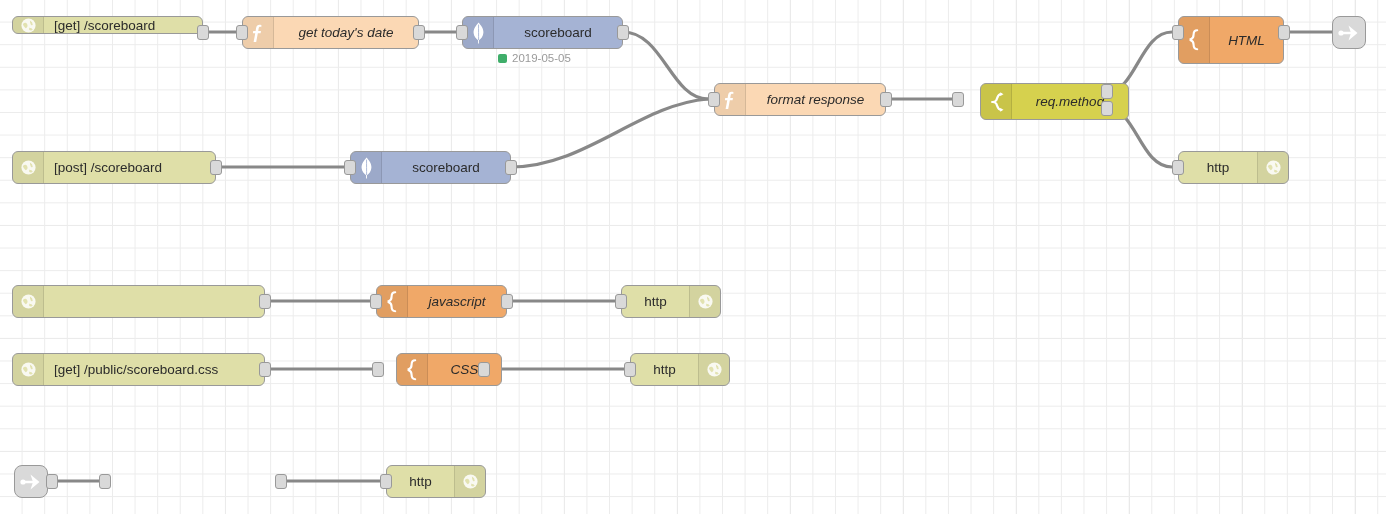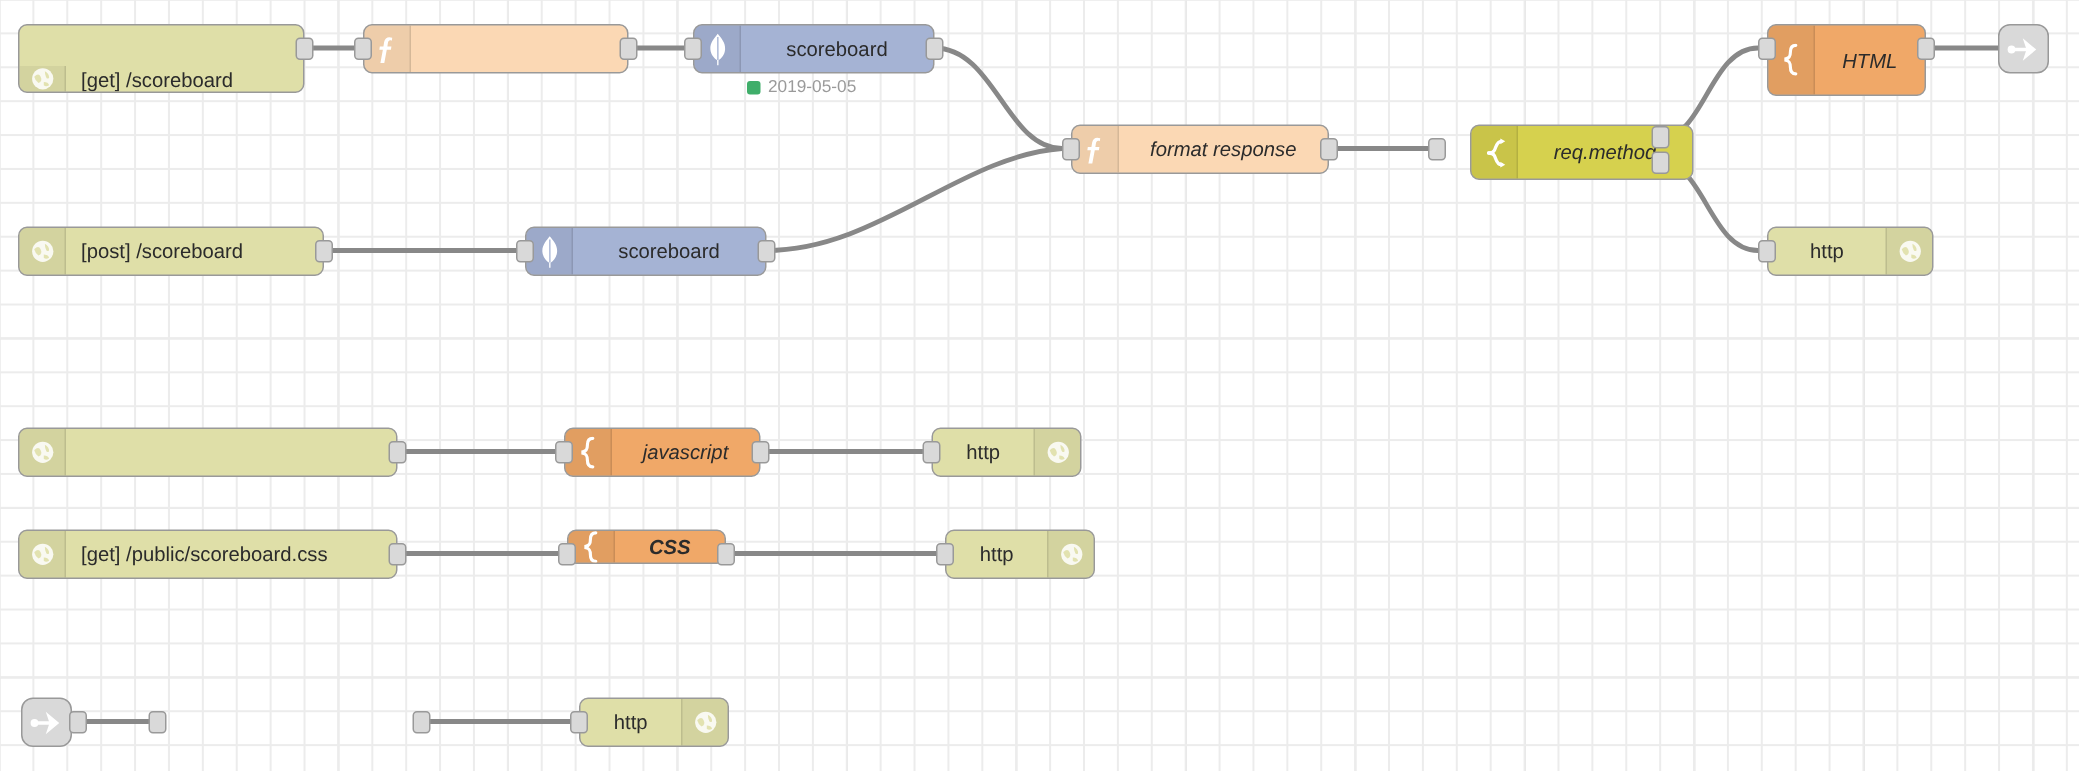--- a/index.html
+++ b/index.html
@@ -162,39 +162,40 @@
       <path d="M265,369 C305,369 345,369 372,369"></path>
 
       <path d="M484,369 C530,369 590,369 624,369"></path>
 
       <path d="M52,481 C68,481 85,481 99,481"></path>
 
       <path d="M281,481 C320,481 355,481 380,481"></path>
     </g>
   </svg>
 
-  <div class="node n-http-in" style="left:12px; top:16px; width:191px; height:46px;align-items:flex-end;">
+  <div class="node n-http-in" style="left:12px; top:16px; width:191px; height:18px;">
     <div class="icon-box leftsep">
       <svg class="glyph" width="17" height="17" viewBox="0 0 24 24">
         <circle cx="12" cy="12" r="10" fill="#ffffff" opacity="0.85"></circle>
         <path d="M4 10 Q8 6 10 10 Q12 14 8 16 Q5 14 4 10 Z" fill="#dfdfa8" opacity="0.9"></path>
         <path d="M14 5 Q18 7 18 11 Q16 13 15 10 Q14 8 14 5 Z" fill="#dfdfa8" opacity="0.9"></path>
         <path d="M13 15 Q17 15 18 18 Q15 20 13 18 Z" fill="#dfdfa8" opacity="0.9"></path>
       </svg>
     </div>
     <div class="label left">[get] /scoreboard</div>
   </div>
   <div class="port" style="left:197px; top:25px;"></div>
 
   <div class="node n-function" style="left:242px; top:16px; width:177px; height:33px;">
     <div class="icon-box leftsep">
       <svg class="glyph" width="16" height="20" viewBox="0 0 16 20">
         <path d="M11.5 2.2 C9 1.2 6.6 2 6.1 5 L5.6 8 H3.2 L2.9 10.2 H5.25 L3.6 19 H6.2 L7.85 10.2 H10.6 L10.95 8 H8.25 L8.6 5.7 C8.9 3.9 9.9 3.5 11.2 4.2 Z" fill="#ffffff"></path>
       </svg>
     </div>
+    <div class="label center italic">get today's date</div>
   </div>
   <div class="port" style="left:236px; top:25px;"></div>
   <div class="port" style="left:413px; top:25px;"></div>
 
   <div class="node n-mongo" style="left:462px; top:16px; width:161px; height:33px;">
     <div class="icon-box leftsep">
       <svg class="glyph" width="13" height="22" viewBox="0 0 13 22">
         <path d="M6.5 0.5 C4.2 3.5 1.2 6.5 1.6 11 C1.9 14.8 4.4 17 6.1 18.2 L6.1 21.5 L7 21.5 L7 18.2 C8.8 17 11.2 14.6 11.4 10.8 C11.7 6.4 8.8 3.4 6.5 0.5 Z" fill="#ffffff"></path>
         <path d="M6.55 2.6 C6.55 7 6.6 13.6 6.6 18.0" stroke="#a5b3d4" stroke-width="0.9" fill="none"></path>
       </svg>
@@ -336,21 +337,21 @@
         <circle cx="12" cy="12" r="10" fill="#ffffff" opacity="0.85"></circle>
         <path d="M4 10 Q8 6 10 10 Q12 14 8 16 Q5 14 4 10 Z" fill="#dfdfa8" opacity="0.9"></path>
         <path d="M14 5 Q18 7 18 11 Q16 13 15 10 Q14 8 14 5 Z" fill="#dfdfa8" opacity="0.9"></path>
         <path d="M13 15 Q17 15 18 18 Q15 20 13 18 Z" fill="#dfdfa8" opacity="0.9"></path>
       </svg>
     </div>
     <div class="label left">[get] /public/scoreboard.css</div>
   </div>
   <div class="port" style="left:259px; top:362px;"></div>
 
-  <div class="node n-template-orange" style="left:378px; top:353px; width:106px; height:23px;font-weight:bold;">
+  <div class="node n-template-orange" style="left:396px; top:353px; width:106px; height:33px;">
     <div class="icon-box leftsep">
       <svg class="glyph" width="12" height="22" viewBox="0 0 12 22">
         <path d="M9.2 1.2 C6.2 1.2 5.6 3.2 5.6 5.6 C5.6 8.4 5.1 9.6 2.6 10.2 L2.6 11.2 C5.1 11.8 5.6 13 5.6 15.8 C5.6 18.2 6.2 20.2 9.2 20.2" stroke="#ffffff" stroke-width="2.1" fill="none" stroke-linecap="round"></path>
       </svg>
     </div>
     <div class="label center italic">CSS</div>
   </div>
   <div class="port" style="left:372px; top:362px;"></div>
   <div class="port" style="left:478px; top:362px;"></div>
 

